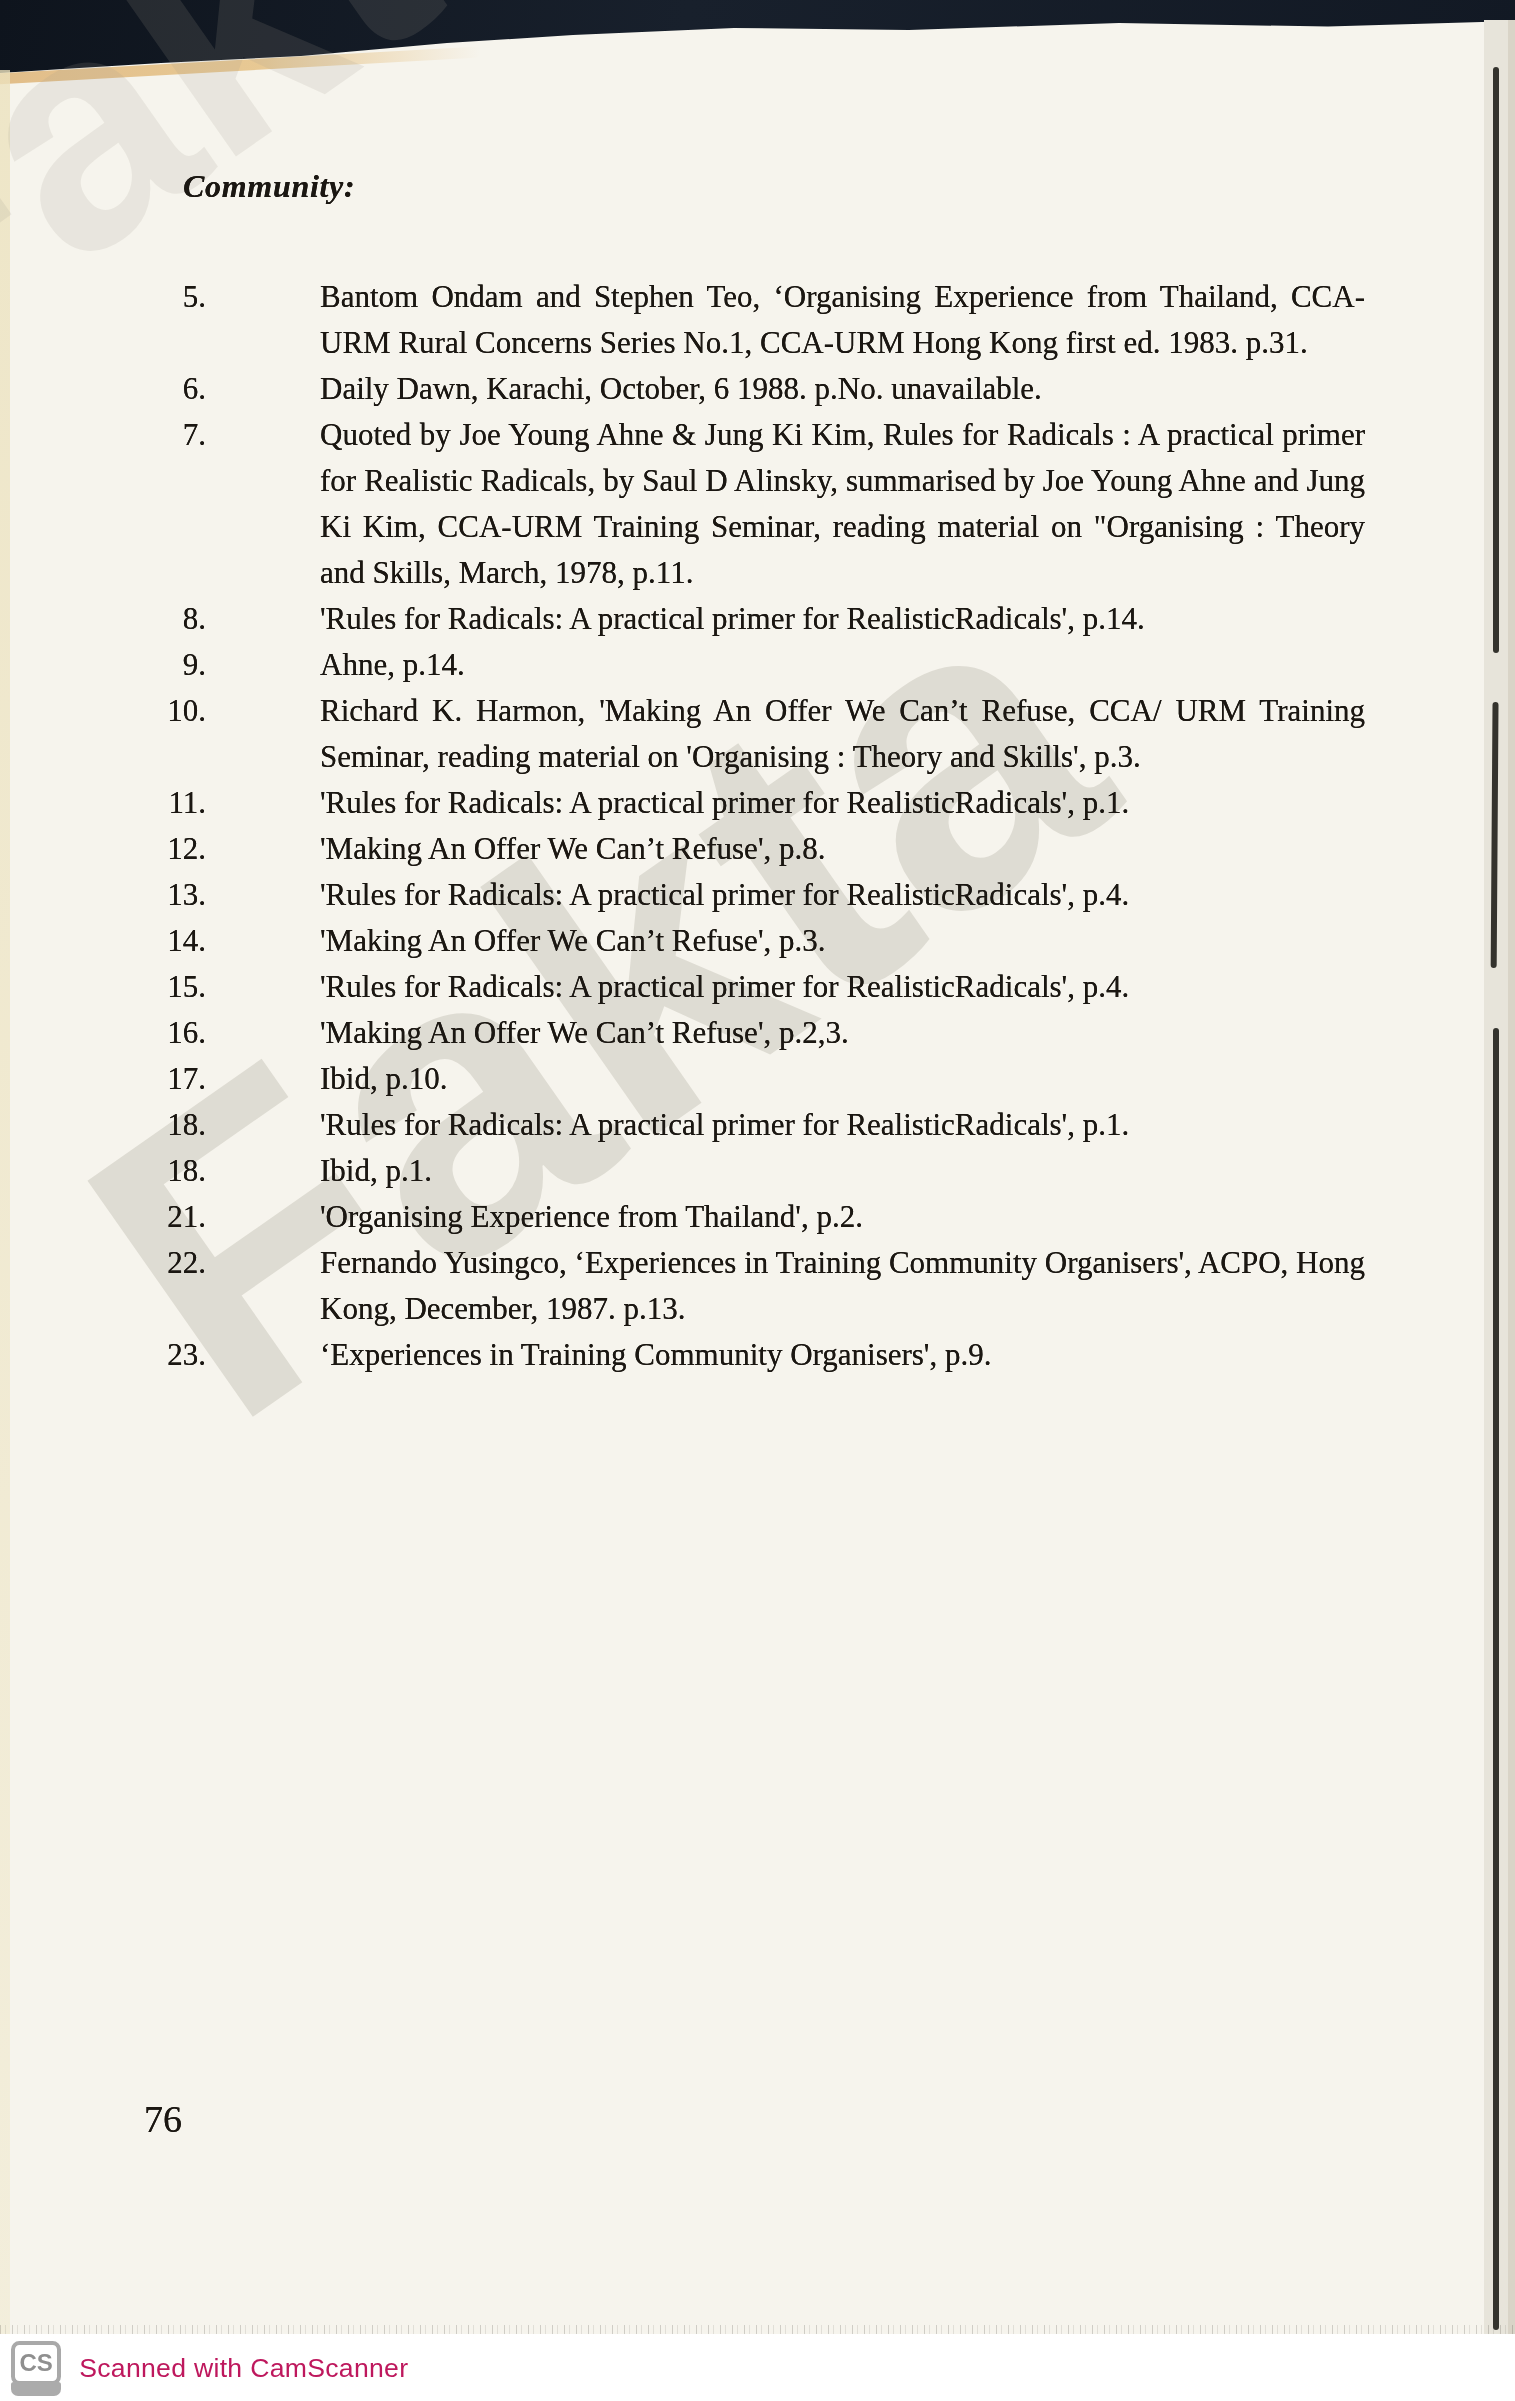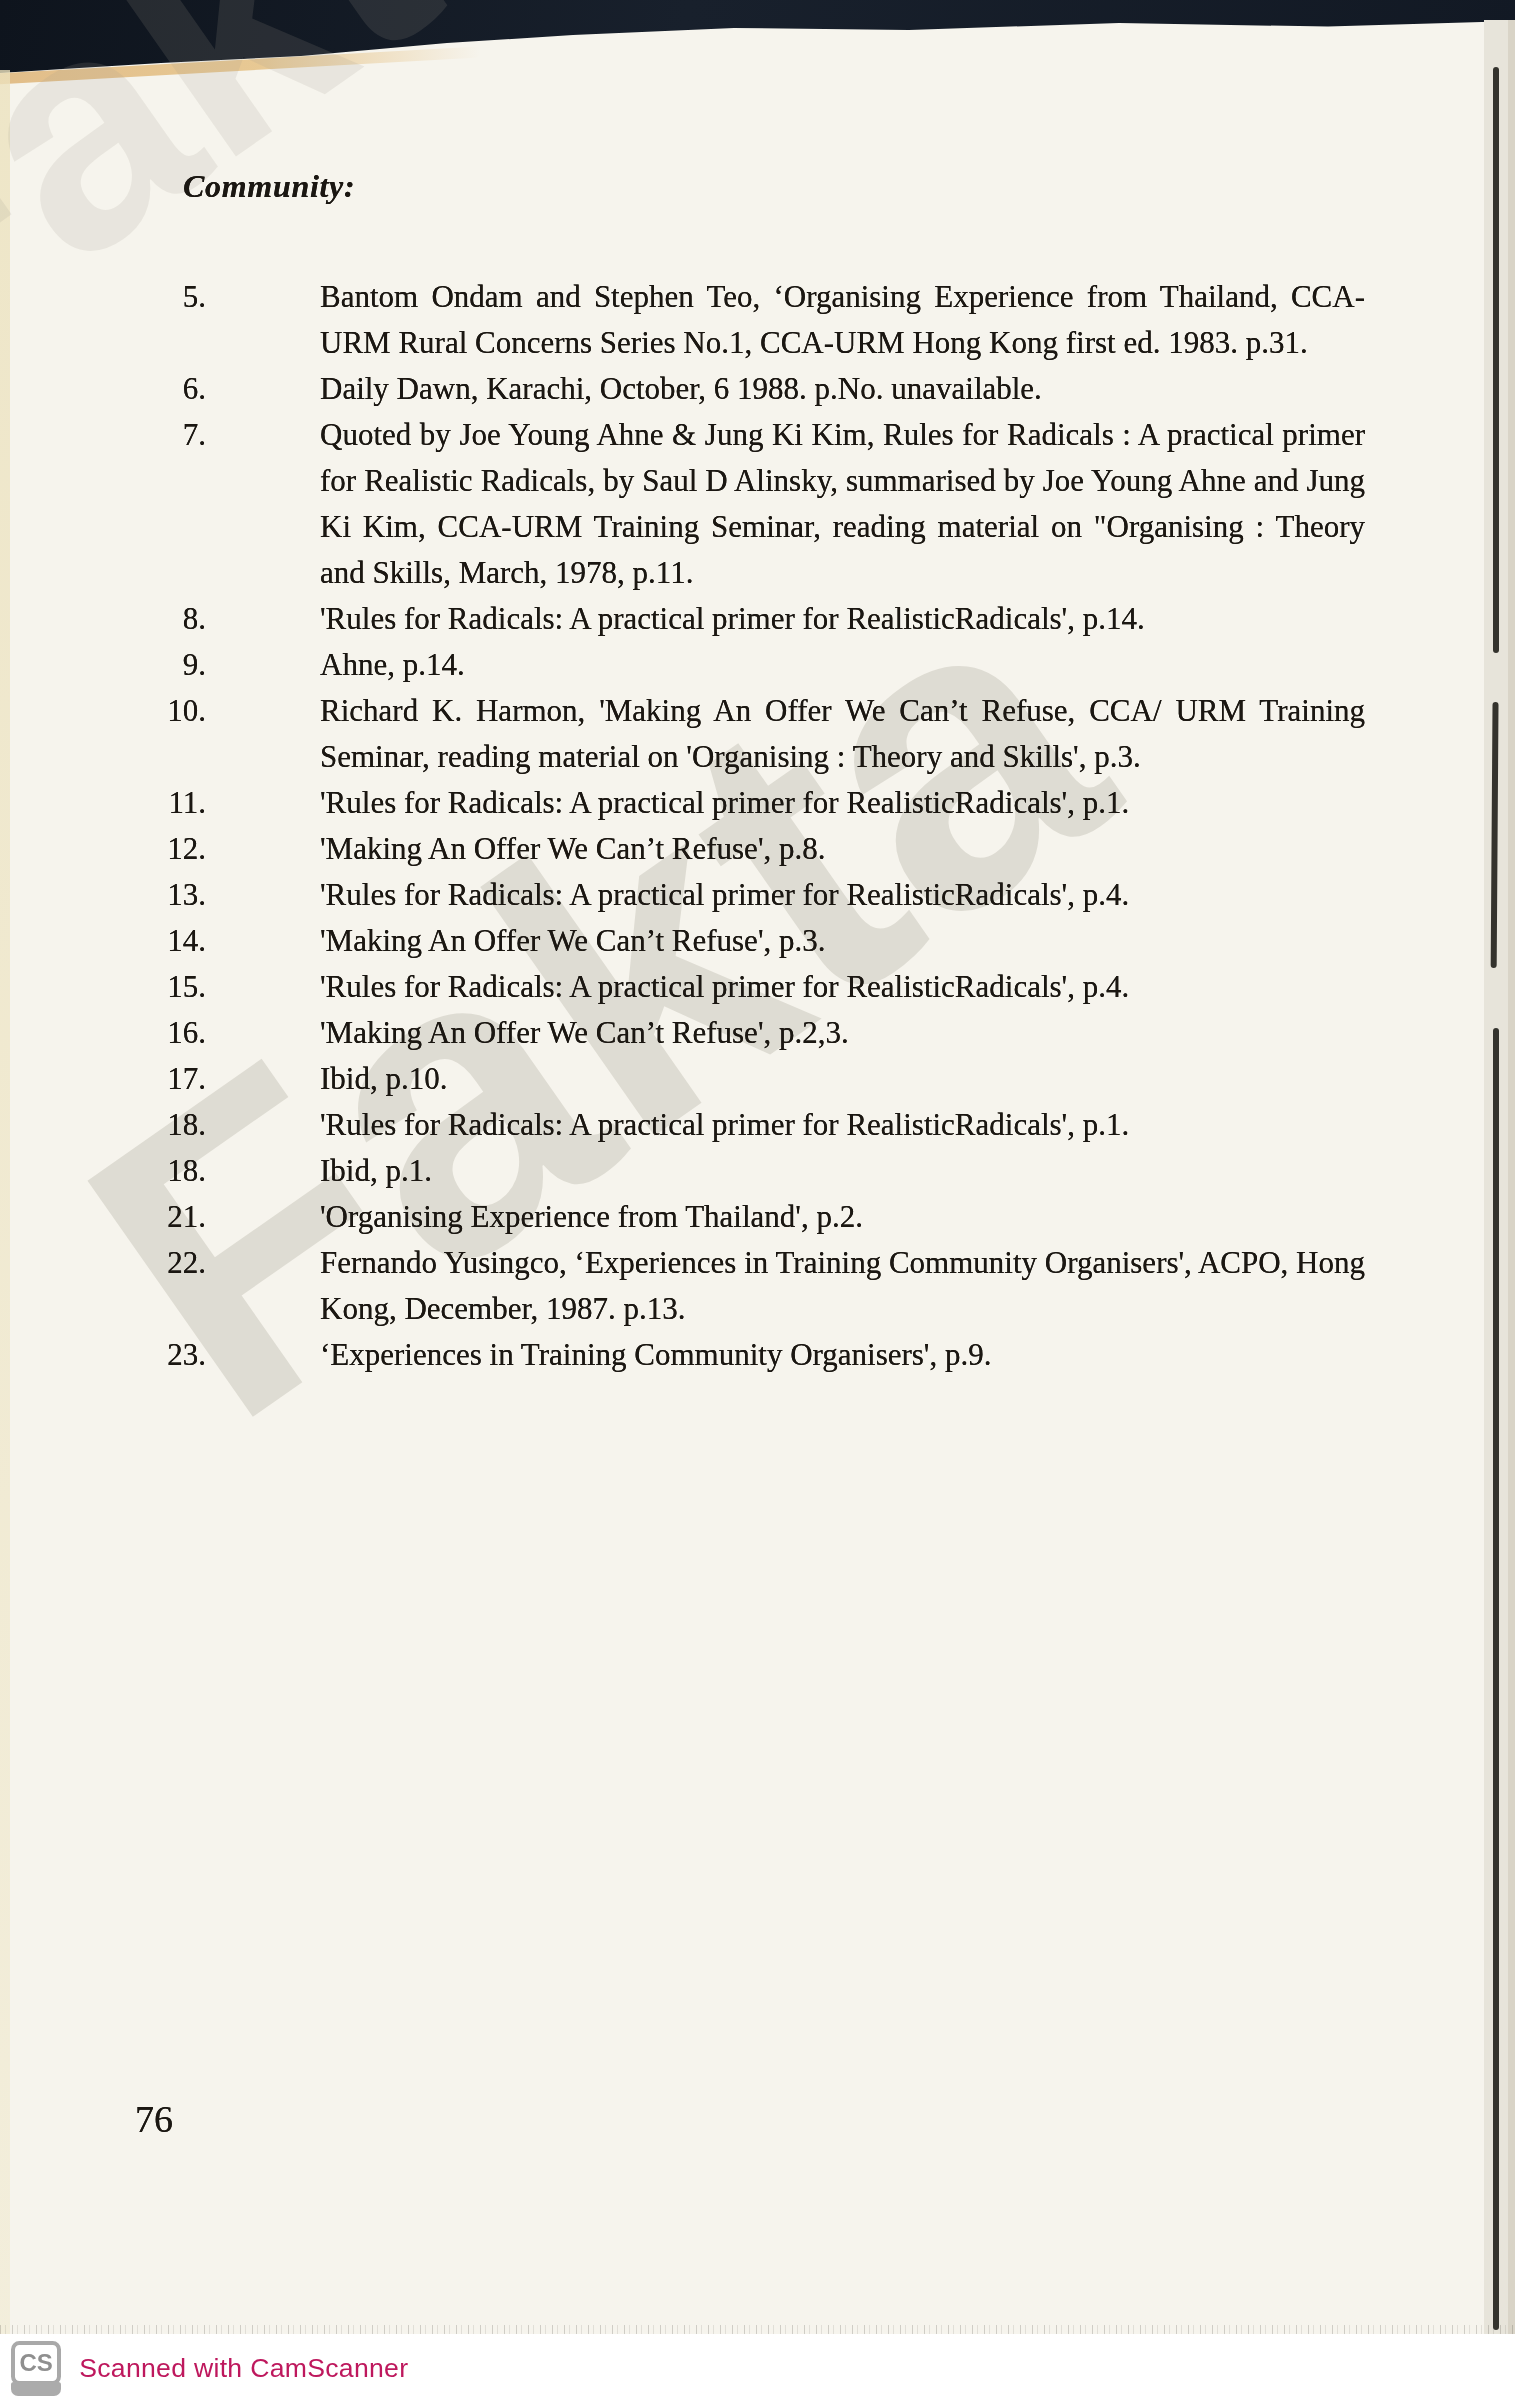--- a/index.html
+++ b/index.html
@@ -62,21 +62,21 @@
   .footnote-list{
     position:absolute;left:161px;top:274px;width:1204px;
     font-size:31px;line-height:46px;
     text-shadow:0 0 0.4px currentColor;
   }
   .row{display:flex;align-items:flex-start;}
   .num{width:45px;text-align:right;flex:0 0 45px;}
   .gap{flex:0 0 102px;}
   .txt{flex:1 1 auto;text-align:justify;margin-left:12px;}
   .page-number{
-    position:absolute;left:135px;top:2097px;font-size:38px;
+    position:absolute;left:144px;top:2097px;font-size:38px;
     text-shadow:0 0 0.4px currentColor;
   }
 
   
   .footer{
     position:absolute;left:0;top:2334px;width:1516px;height:68px;background:#ffffff;
     display:flex;align-items:center;
   }
   .cs-logo{position:relative;width:50px;height:55px;margin-left:11.2px;flex:0 0 auto;}
   .cs-box{

